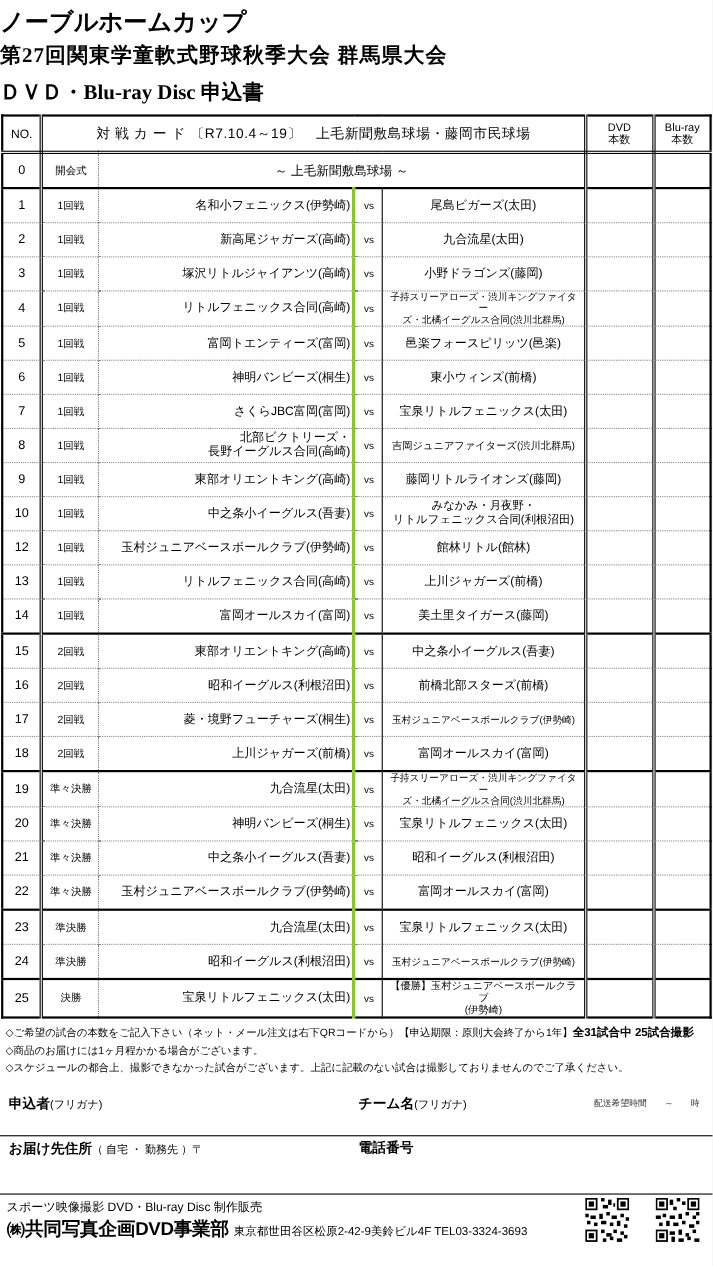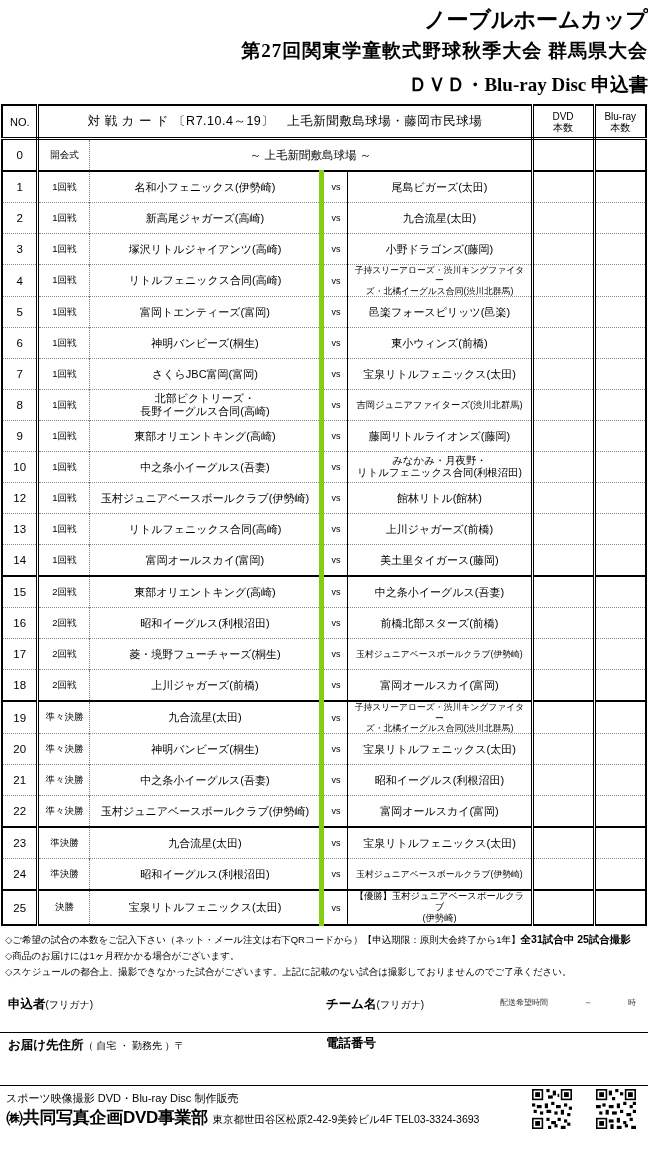--- a/index.html
+++ b/index.html
@@ -2,56 +2,56 @@
 <html><head>
 <meta charset="utf-8">
 <style>
   html,body { margin:0; padding:0; background:#e8e8e8; }
   .page {
     width:648px; height:1151px; margin:0 auto; background:#fff; color:#000;
     font-family:"Liberation Sans","DejaVu Sans",sans-serif;
     position:relative; overflow:hidden; box-sizing:border-box;
   }
   
-  .titles { text-align:right; padding-top:6px; font-family:"Liberation Serif","DejaVu Serif",serif; }
+  .titles { text-align:left; padding-top:6px; font-family:"Liberation Serif","DejaVu Serif",serif; }
   .t1 { font-size:22px; font-weight:600; line-height:28px; }
   .t2 { font-size:19px; font-weight:700; line-height:34px; letter-spacing:1px; }
   .t3 { font-size:19px; font-weight:600; line-height:24px; margin-top:5px; }
   
   table { border-collapse:collapse; table-layout:fixed; width:644px; margin:7px auto 0; border:2px solid #000; }
   col.w-no{width:36px} col.w-round{width:52px} col.w-t1{width:232px}
   col.w-vs{width:26px} col.w-t2{width:184px} col.w-dvd{width:62px} col.w-bd{width:52px}
   thead th { border-bottom:3px double #000; height:31px; font-weight:normal; text-align:center; vertical-align:middle; padding:0; }
   th.c-no   { font-size:11px; border-right:3px double #000; }
   th.c-match{ font-size:12.5px; border-right:3px double #000; letter-spacing:.5px; }
   th.c-dvd  { font-size:10px; line-height:11px; border-right:3px double #000; }
   th.c-bd   { font-size:10px; line-height:11px; }
   tbody td { height:30px; text-align:center; vertical-align:middle; padding:0 2px; white-space:pre-line; overflow:hidden; }
   td.c-no    { font-size:11.5px; border-right:3px double #000; }
   td.c-round { font-size:9.5px;  border-right:1px dotted #777; }
-  td.c-t1    { font-size:11px; line-height:13px; border-right:5px solid #84cc16; }
+  td.c-t1    { font-size:11px; line-height:13px; border-right:3px solid #84cc16;text-align:right; }
   td.c-vs    { font-size:9px;  border-right:1px solid #000; }
   td.c-t2    { font-size:11px; line-height:13px; border-right:3px double #000; }
   td.c-center{ font-size:11.5px; border-right:3px double #000; }
   td.c-dvd   { border-right:3px double #000; }
   tr.dotted td { border-top:1px dotted #888; }
   tr.solid  td { border-top:2px solid #000; }
   
   .notes { margin:5px 5px 0; }
   .note-line { font-size:9.5px; line-height:16px; white-space:nowrap; }
   .note-bold { font-weight:bold; font-size:10.5px; }
   
   .form-row { position:relative; margin:0 8px; }
   .form-row.r1 { height:40px; margin-top:12px; }
   .form-row.r2 { height:52px; }
   .rule { border-top:1px solid #000; margin:0; }
   .field-label { font-weight:bold; font-size:12.5px; }
   .furigana { font-weight:normal; font-size:10px; }
   .pos-a { position:absolute; top:2px; }
-  .delivery { position:absolute; top:5px; right:4px; display:flex; gap:36px; font-size:8px; color:#333; }
+  .delivery { position:absolute; top:5px; right:4px; display:flex; gap:16px; font-size:8px; color:#333; }
   .fill-area { position:absolute; left:0; right:0; bottom:0; height:20px; }
   
   .footer { border-top:1px solid #000; position:relative; padding:5px 0 0 6px; margin-top:0; }
   .f1 { font-size:11px; line-height:14px; }
   .f2 { margin-top:1px; white-space:nowrap; }
   .company { font-size:17px; font-weight:600; letter-spacing:-.3px; }
   .addr { font-size:10.5px; }
   .qr-area { position:absolute; right:6px; top:3px; display:flex; gap:12px; background:#fff; }
   .qr-block { width:52px; text-align:center; }
   .qr-block svg { width:40px; height:40px; display:block; margin:0 auto; }

